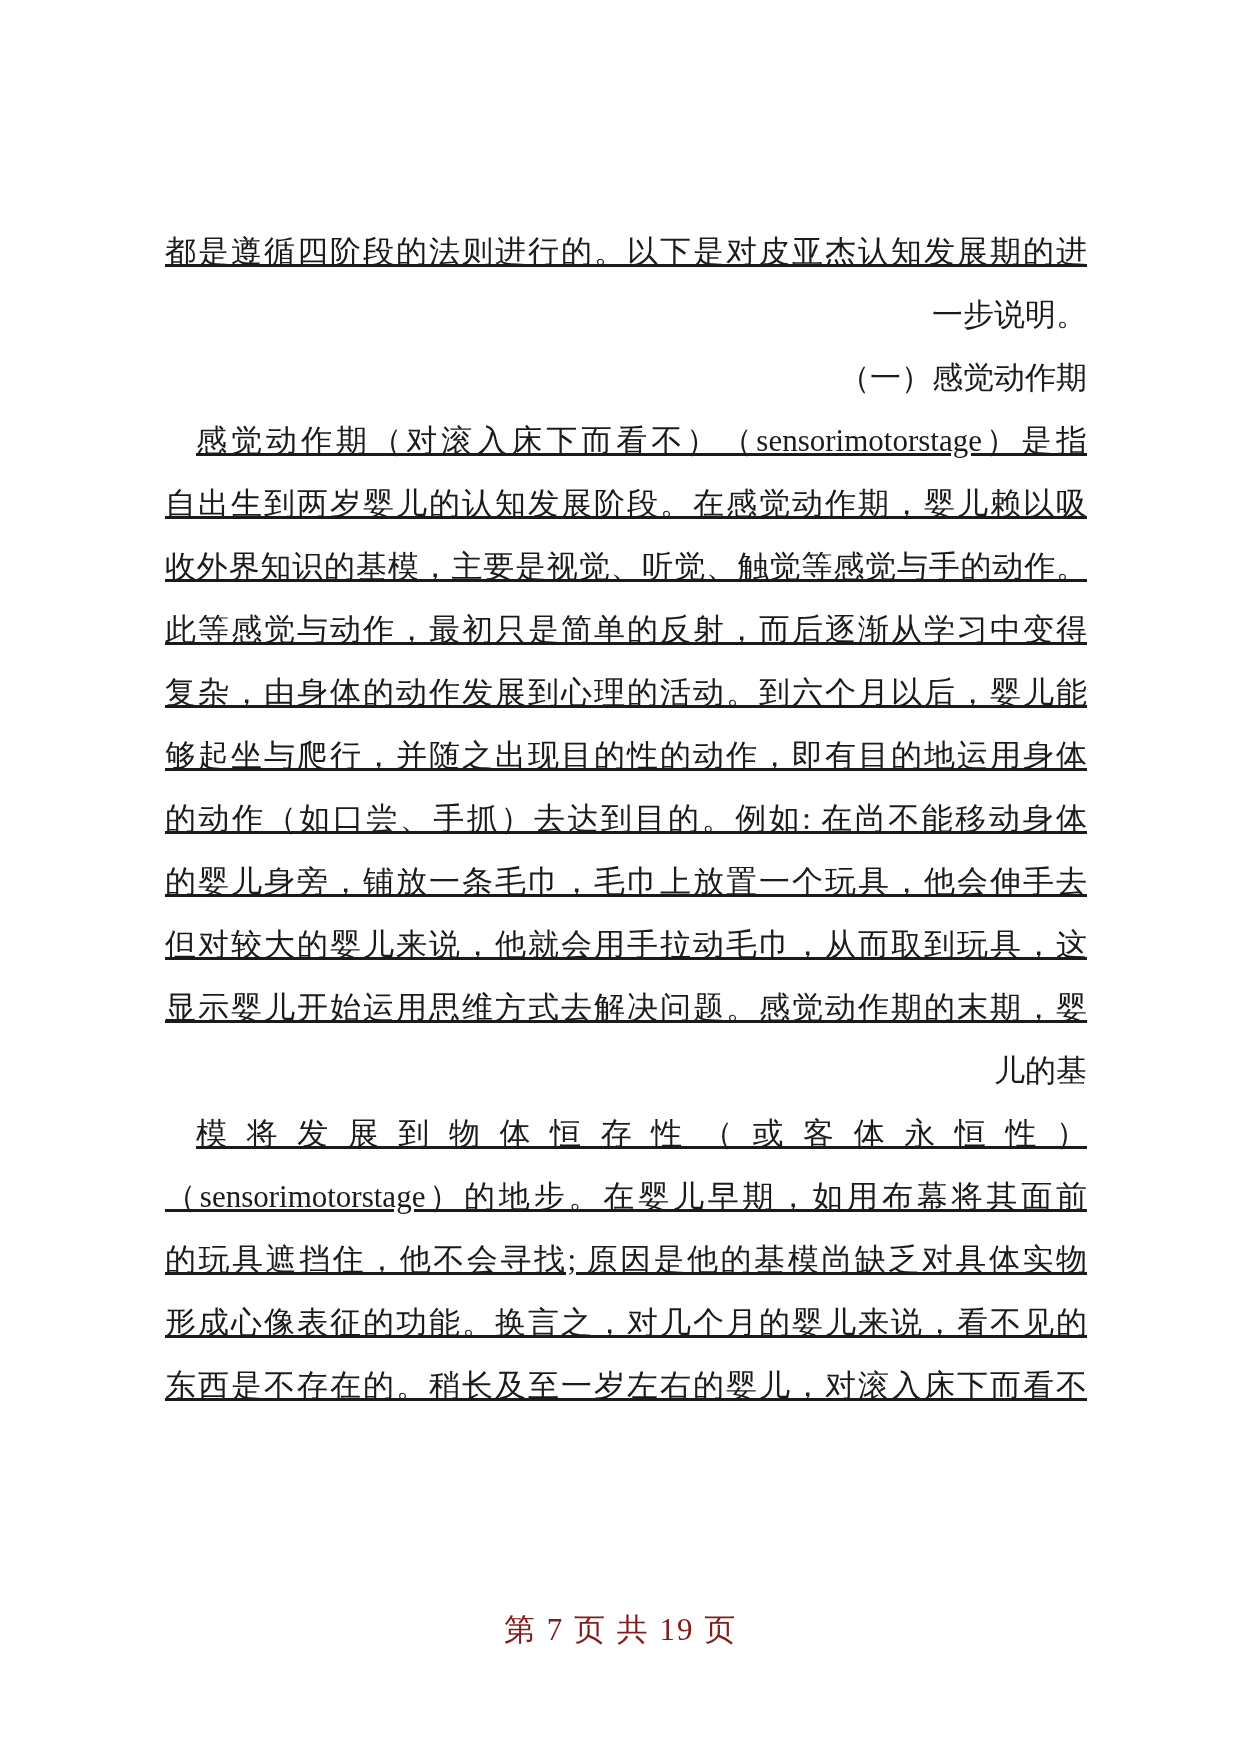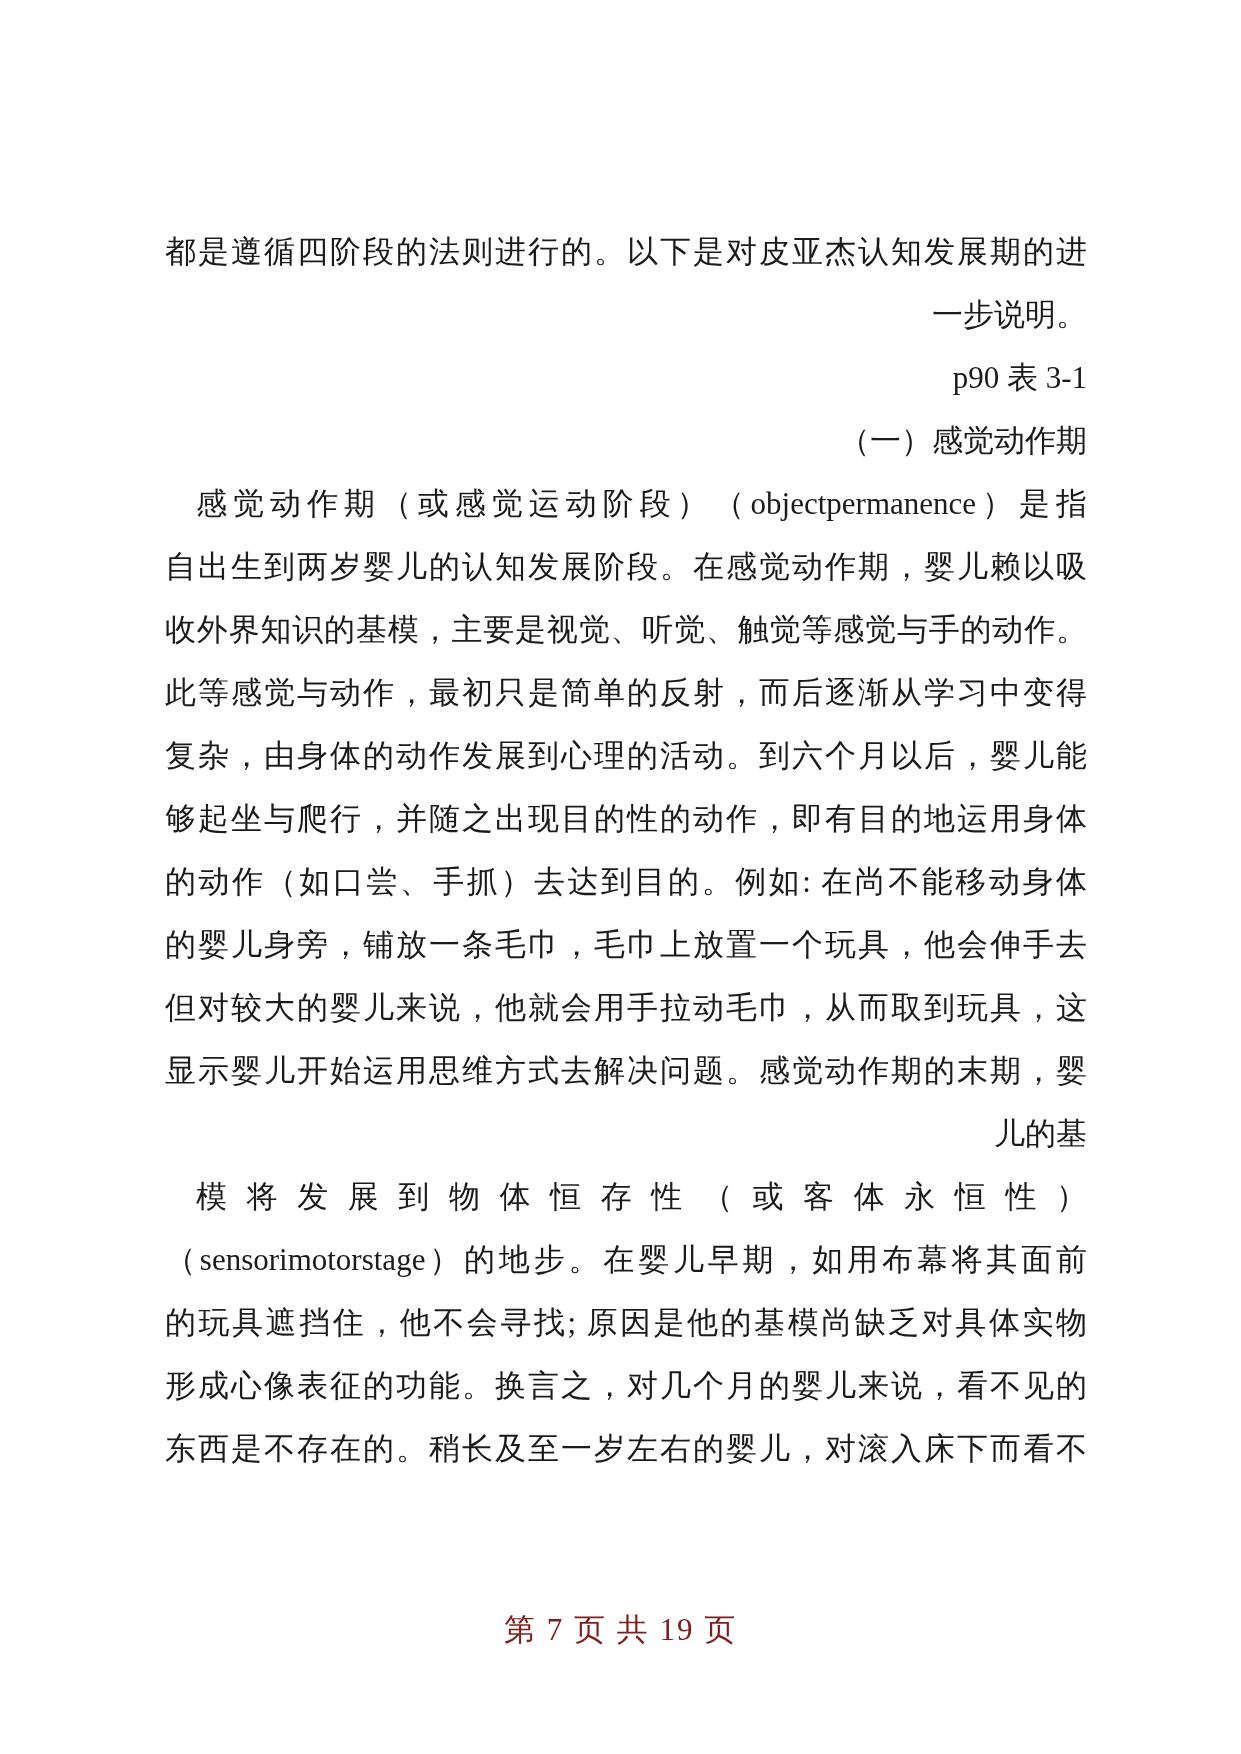--- a/index.html
+++ b/index.html
@@ -21,20 +21,21 @@
     font-weight:400;
   }
   .ln {
     white-space:nowrap;
     height:63px;
     text-align:right;
   }
   .ln.j {
     text-align:justify;
     text-align-last:justify;
+    text-decoration:underline;
   }
   .ln.ind { text-indent:1em; }
   .footer {
     position:absolute;
     left:0; top:1608px;
     width:100%;
     text-align:center;
     font-size:31px;
     line-height:44px;
     color:#7f1d1d;
@@ -42,23 +43,22 @@
   }
 </style>
 </head>
 <body>
 
 <div class="page">
 
   <div class="body-text">
     <div class="ln j">都是遵循四阶段的法则进行的。以下是对皮亚杰认知发展期的进</div>
     <div class="ln">一步说明。</div>
-    <div class="ln ind">p90 表 3-1</div>
     <div class="ln ind">（一）感觉动作期</div>
-    <div class="ln ind j">感觉动作期（或感觉运动阶段）（objectpermanence）是指</div>
+    <div class="ln ind j">感觉动作期（对滚入床下而看不）（sensorimotorstage）是指</div>
     <div class="ln j">自出生到两岁婴儿的认知发展阶段。在感觉动作期，婴儿赖以吸</div>
     <div class="ln j">收外界知识的基模，主要是视觉、听觉、触觉等感觉与手的动作。</div>
     <div class="ln j">此等感觉与动作，最初只是简单的反射，而后逐渐从学习中变得</div>
     <div class="ln j">复杂，由身体的动作发展到心理的活动。到六个月以后，婴儿能</div>
     <div class="ln j">够起坐与爬行，并随之出现目的性的动作，即有目的地运用身体</div>
     <div class="ln j">的动作（如口尝、手抓）去达到目的。例如: 在尚不能移动身体</div>
     <div class="ln j">的婴儿身旁，铺放一条毛巾，毛巾上放置一个玩具，他会伸手去</div>
     <div class="ln j">但对较大的婴儿来说，他就会用手拉动毛巾，从而取到玩具，这</div>
     <div class="ln j">显示婴儿开始运用思维方式去解决问题。感觉动作期的末期，婴</div>
     <div class="ln">儿的基</div>

